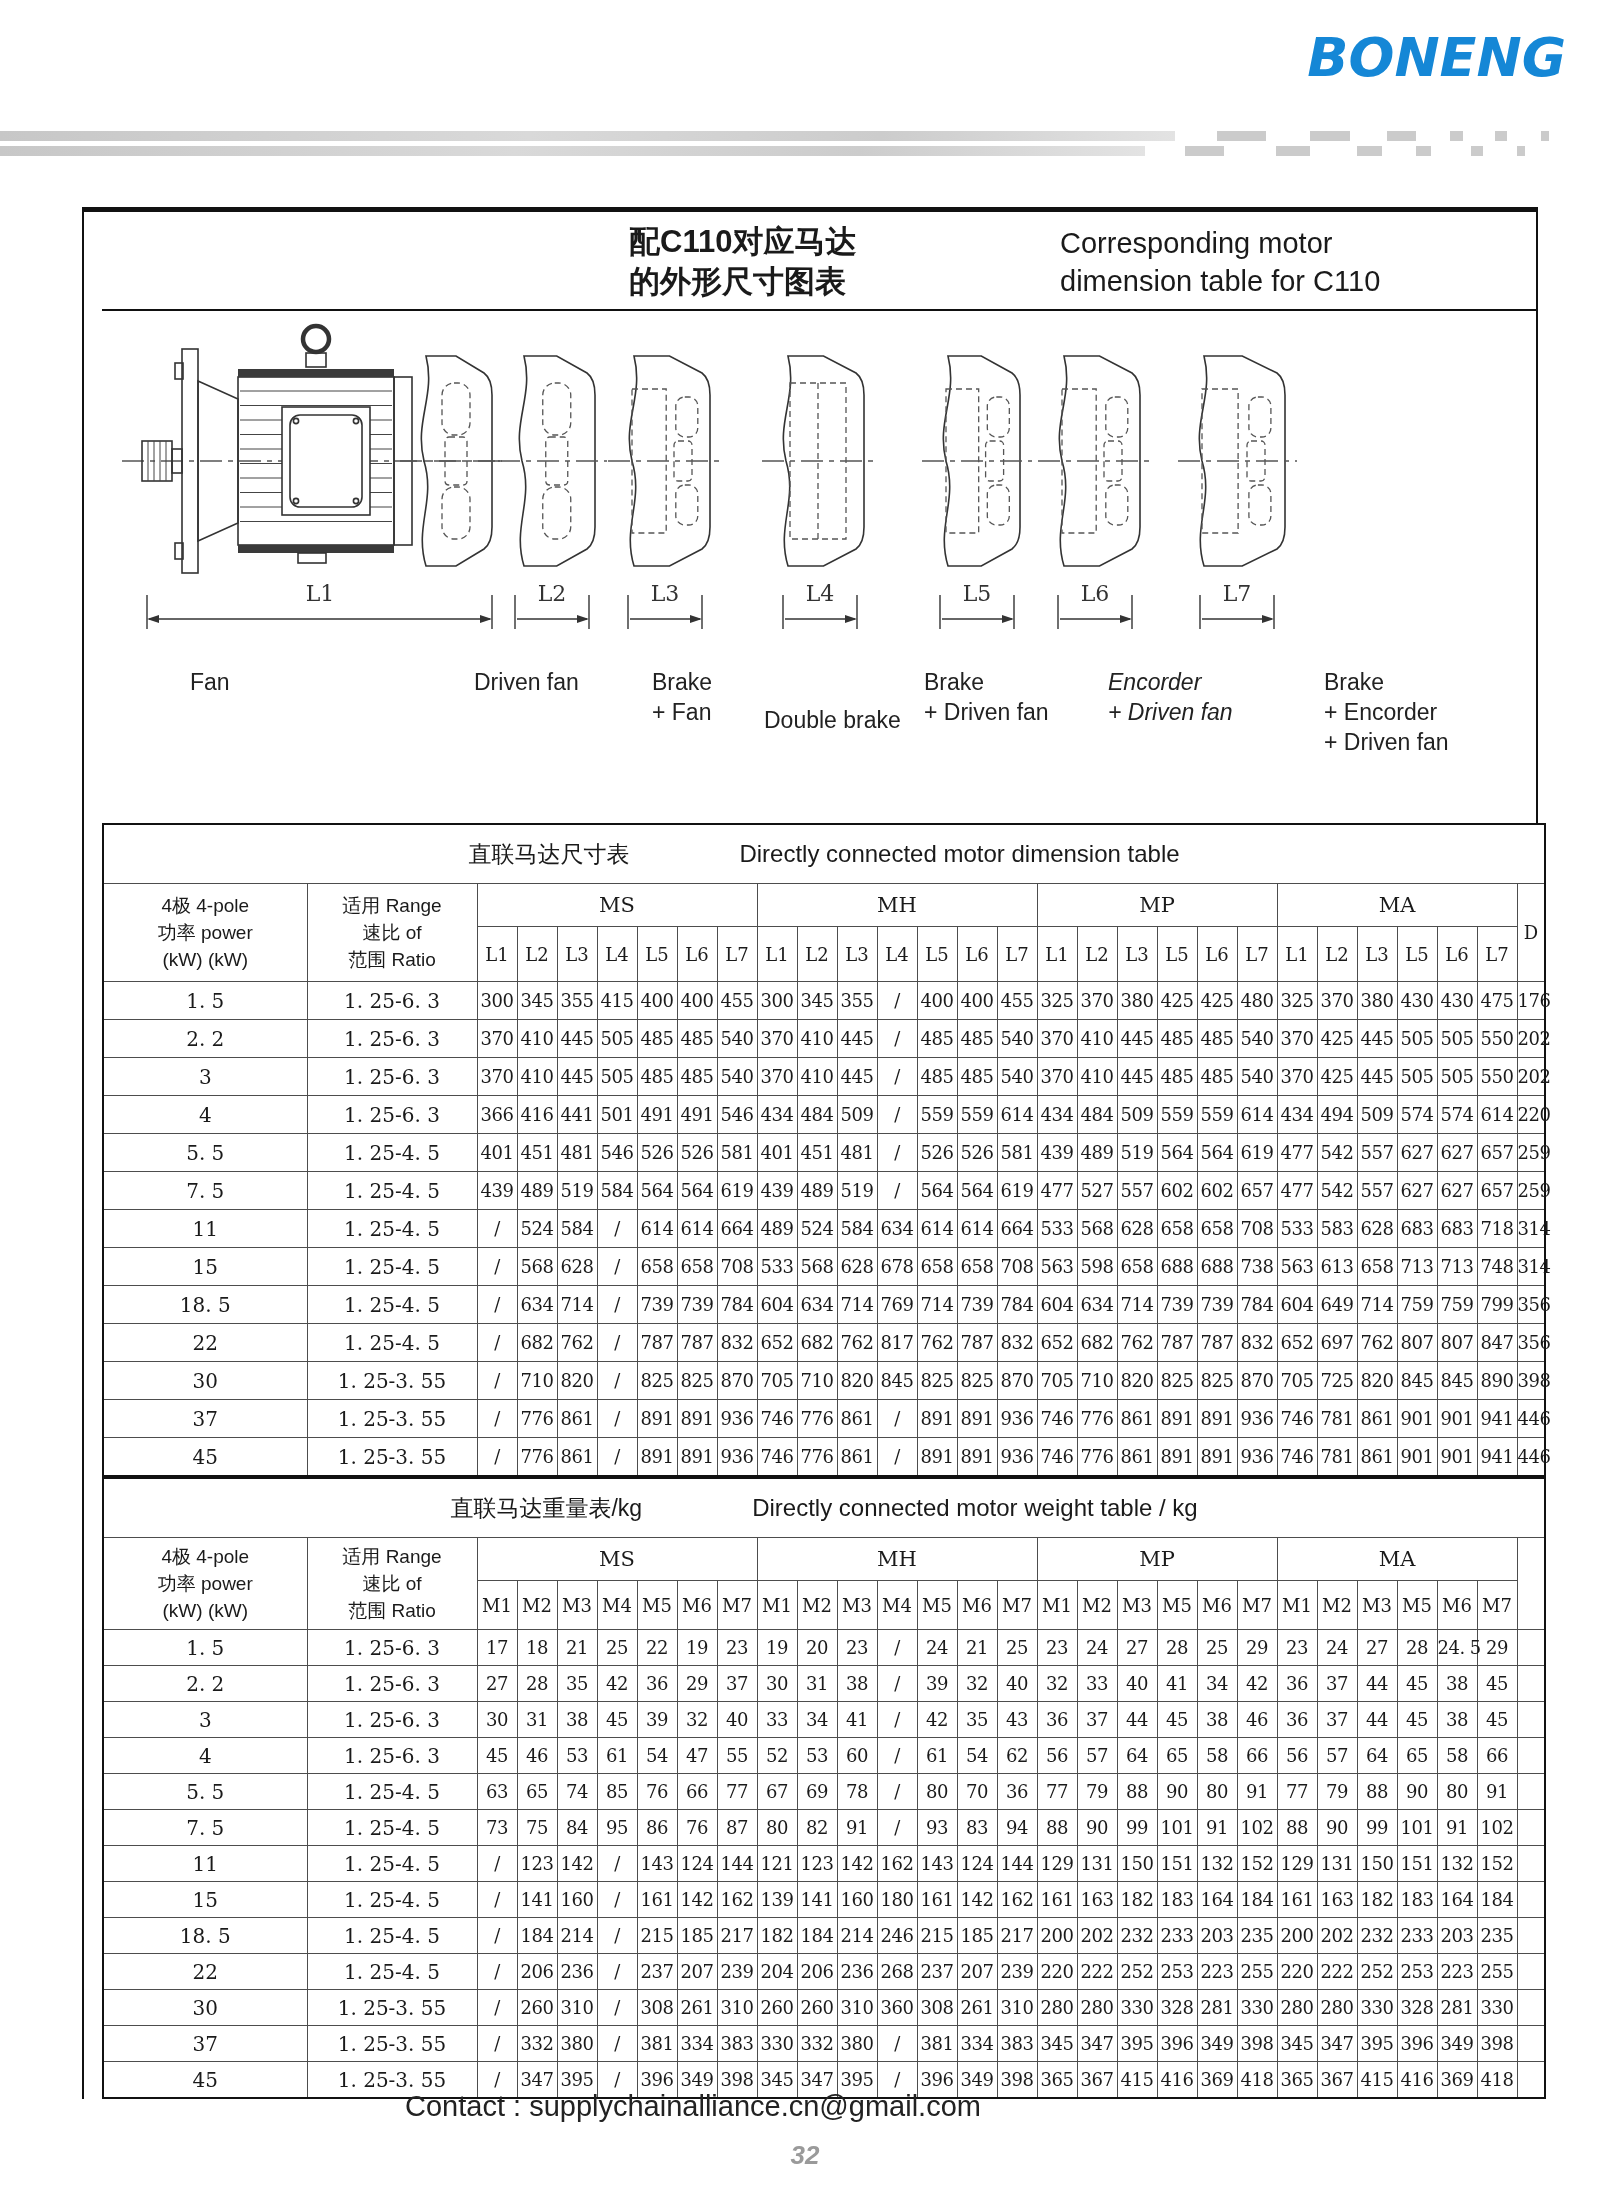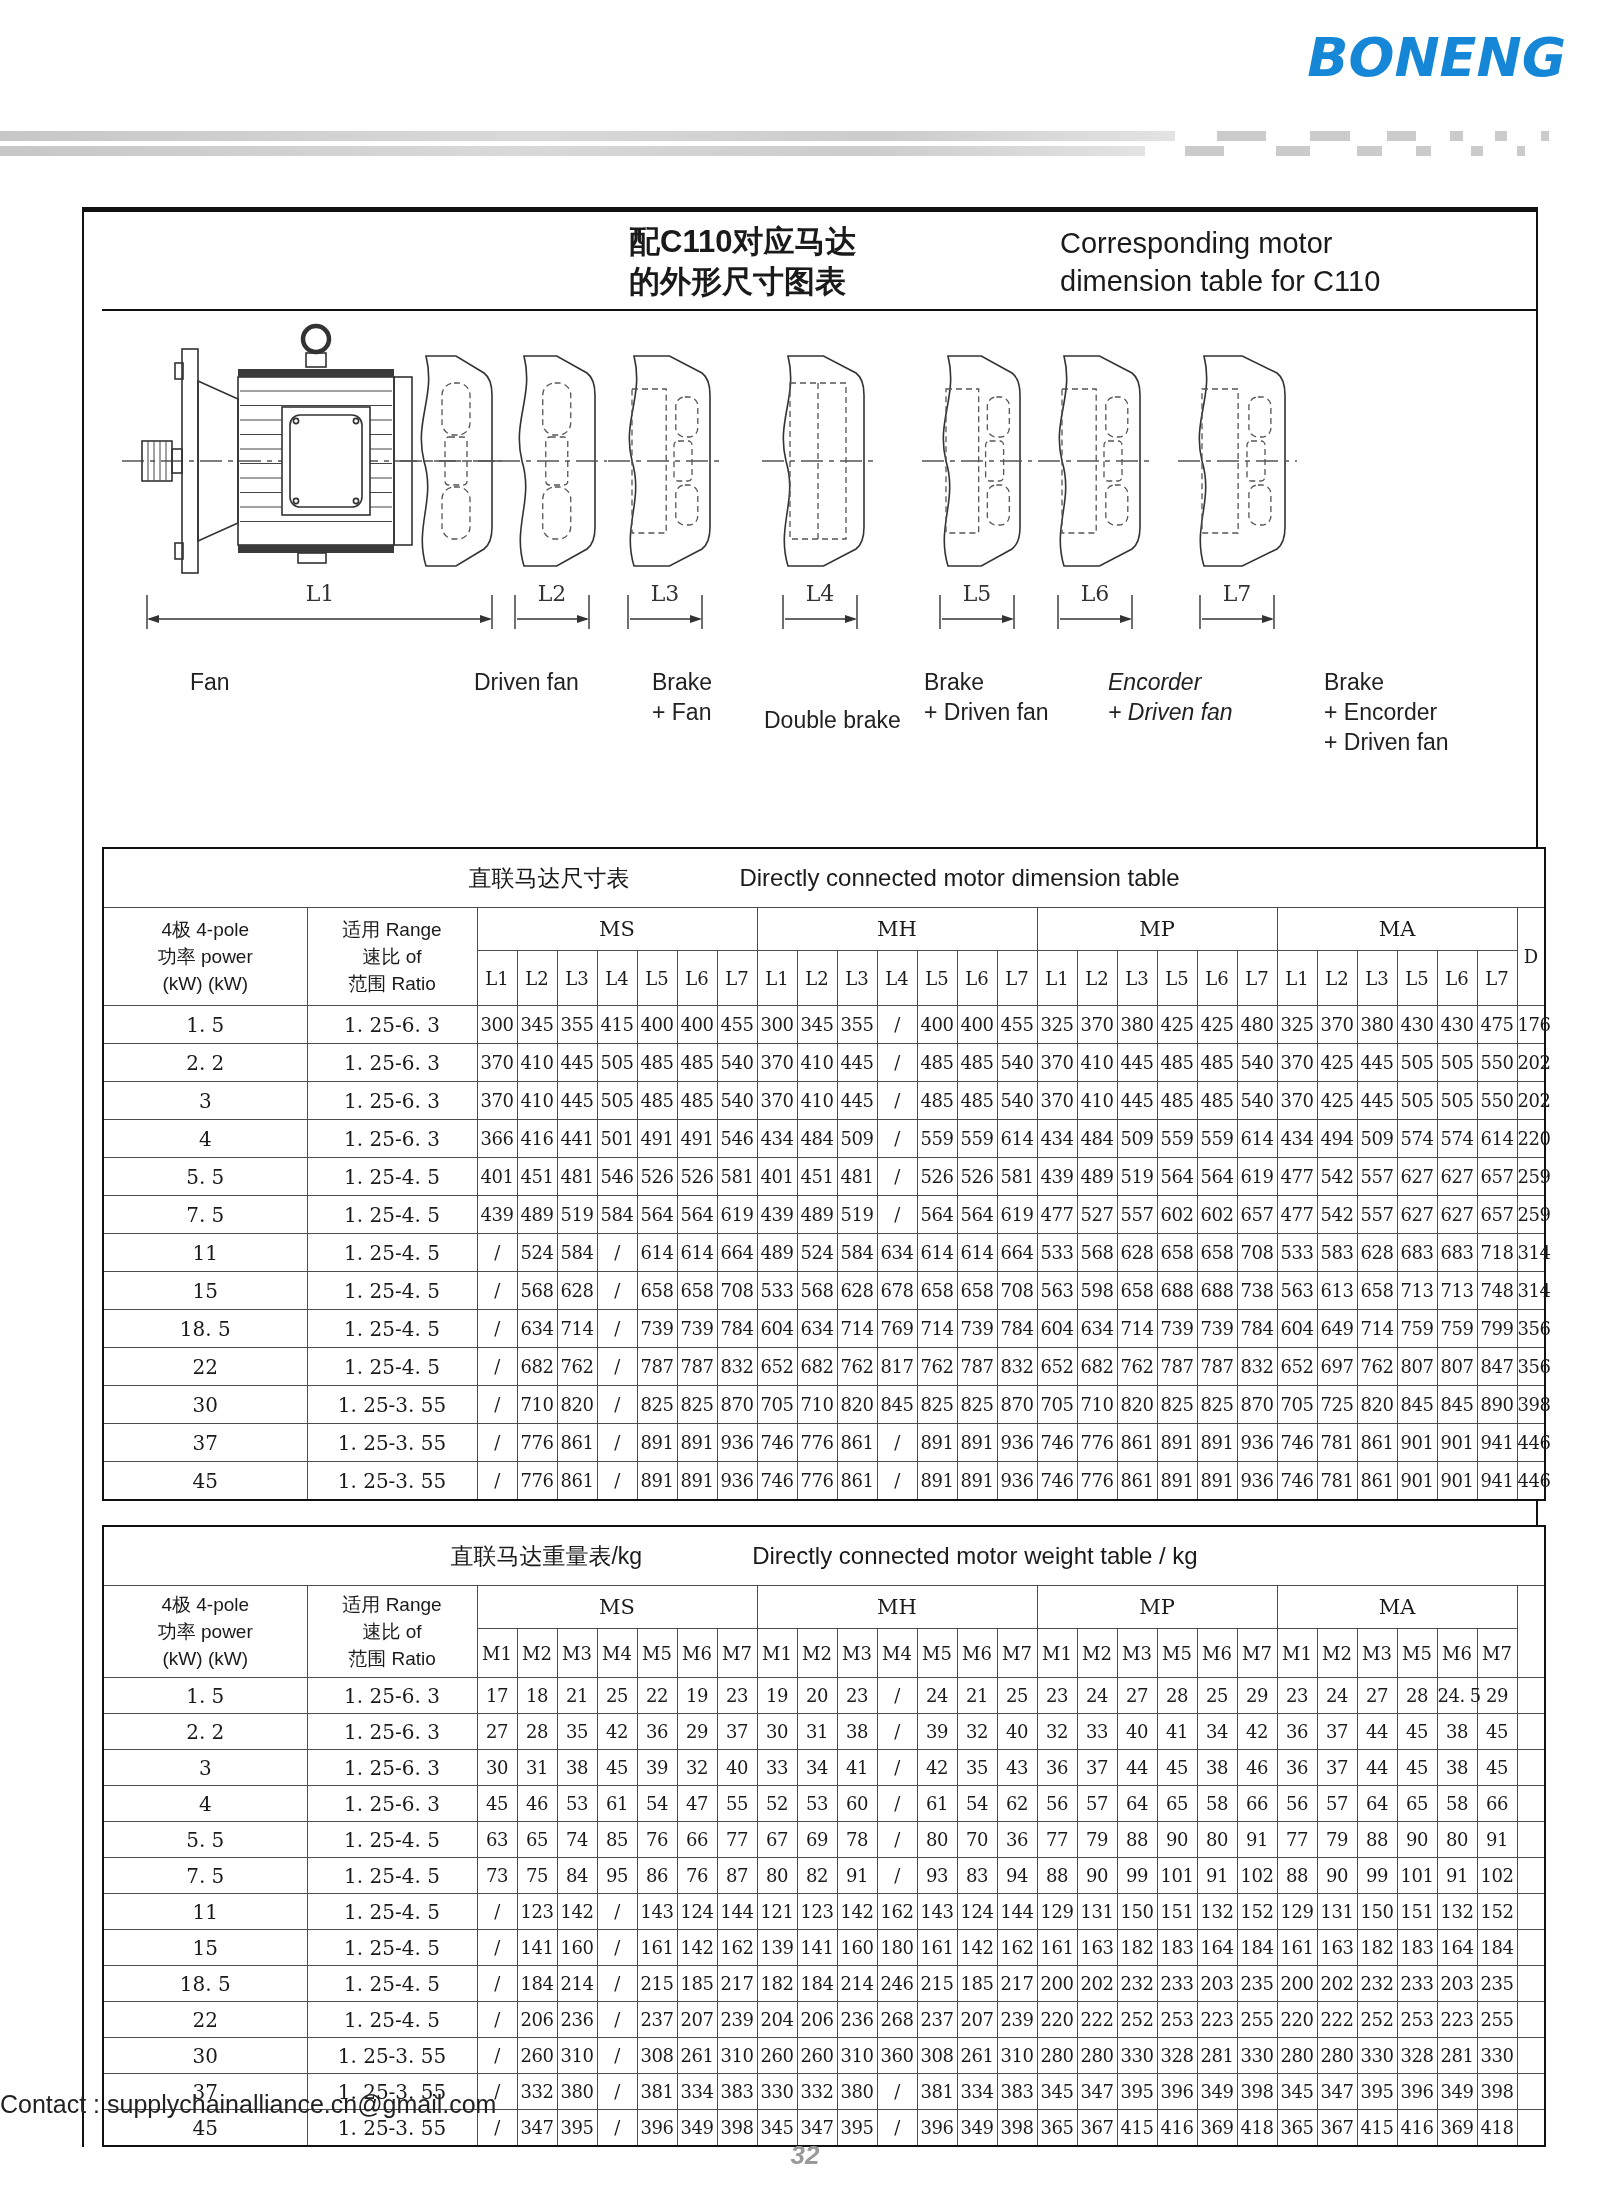--- a/index.html
+++ b/index.html
@@ -30,38 +30,38 @@
   .fin{stroke:#444;stroke-width:1;}
   .dsh{fill:none;stroke:#555;stroke-width:1.3;stroke-dasharray:6 4;}
   .cl{stroke:#555;stroke-width:1.3;stroke-dasharray:22 6 5 6;}
   .aln{stroke:#333;stroke-width:1.4;}
   .ah{fill:#333;stroke:none;}
   .dim-label{position:absolute;width:60px;text-align:center;font-family:"DejaVu Serif",serif;
              font-size:22px;color:#333;}
   .caption{position:absolute;font-size:23px;line-height:30px;color:#222;}
 
   
-  .tbl{border-collapse:collapse;table-layout:fixed;width:100%;border:2px solid #111;background:#fff;margin-top:24px;}
+  .tbl{border-collapse:collapse;table-layout:fixed;width:100%;border:2px solid #111;background:#fff;}
   .tbl th,.tbl td{border:1px solid #4d4d4d;text-align:center;vertical-align:middle;
                   padding:0;font-weight:normal;white-space:nowrap;overflow:visible;}
   .title-cell{height:58px;border-bottom:2px solid #111;}
   .t-zh{font:400 23px "Liberation Sans",sans-serif;margin-right:110px;}
   .t-en{font:400 24px "Liberation Sans",sans-serif;}
   .hdr-main{font:400 19px "Liberation Sans",sans-serif;line-height:27px;}
   .grp-hdr{height:42px;font:400 21px "DejaVu Serif",serif;}
   .sub-hdr{font:400 18px "DejaVu Serif",serif;}
   .dim .sub-hdr{height:54px;}
   .wt  .sub-hdr{height:48px;}
   .c-pw,.c-rt{font:400 20px "DejaVu Serif",serif;}
   .c-num,.d-hdr{font:400 18px "DejaVu Serif",serif;letter-spacing:-0.5px;}
   .dim tbody td{height:37px;}
   .wt  tbody td{height:35px;}
 
   
-  #contact{position:absolute;left:0;top:2090px;width:1386px;font-size:25px;color:#222;}
+  #contact{position:absolute;left:0;top:2090px;width:1386px;text-align:center;font-size:29px;color:#222;}
   #page-number{position:absolute;left:0;top:2140px;width:1610px;text-align:center;
                font-size:26px;font-weight:bold;font-style:italic;color:#9a9a9a;}
 </style>
 </head>
 <body>
 
 <div id="page">
 
   <div id="logo">BONENG</div>
   <div class="stripe-row" id="stripe1">

